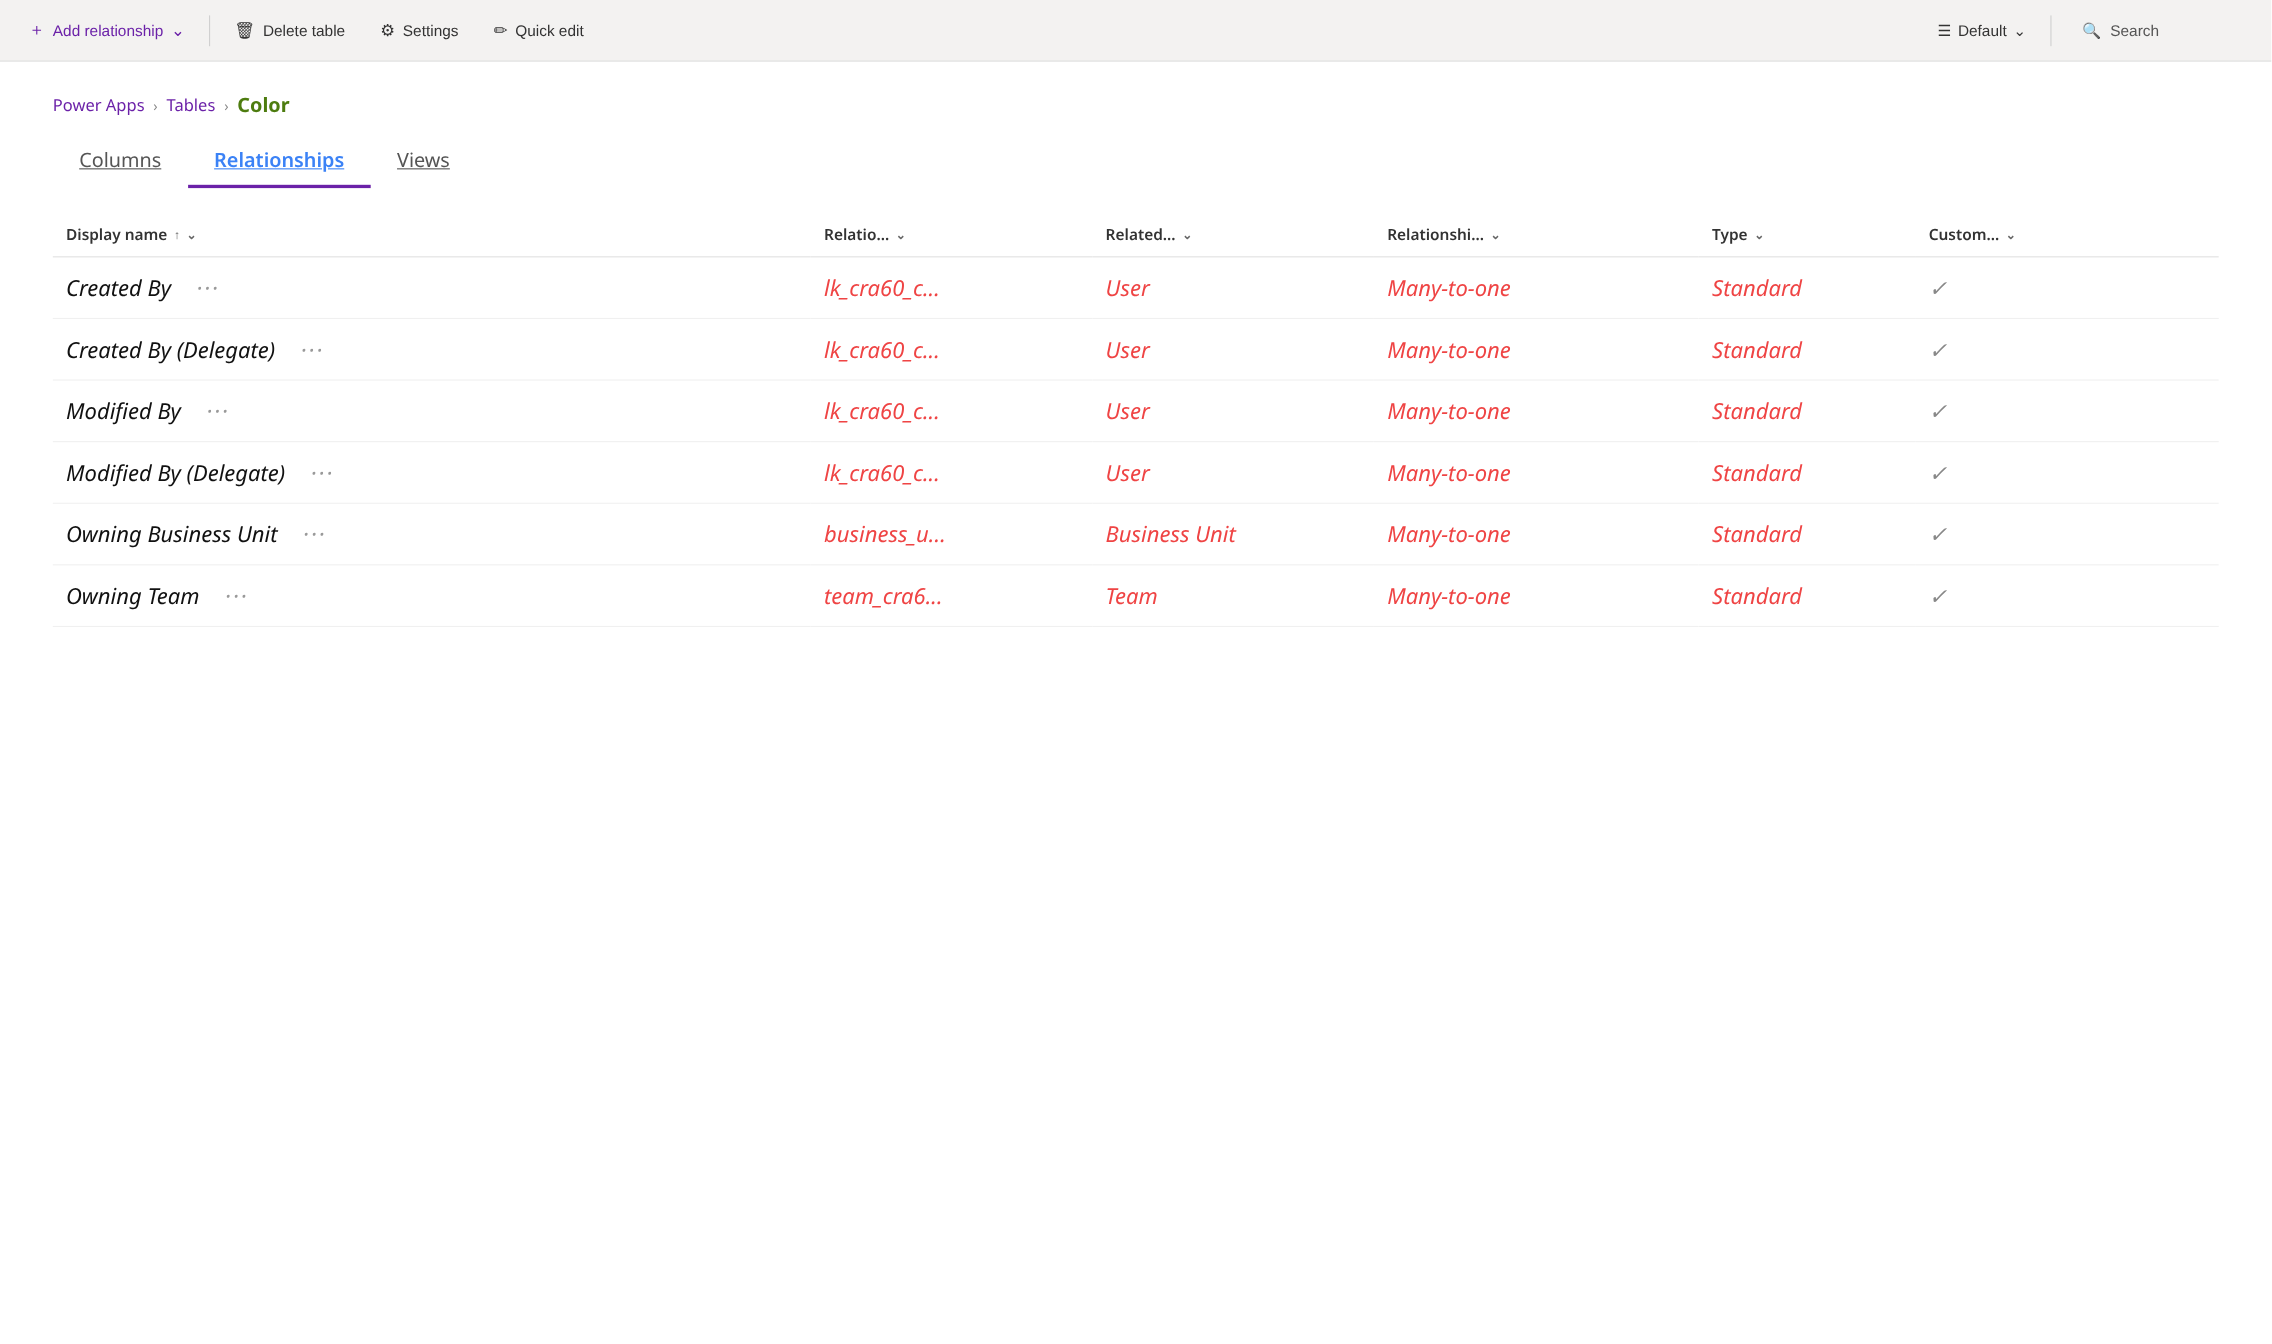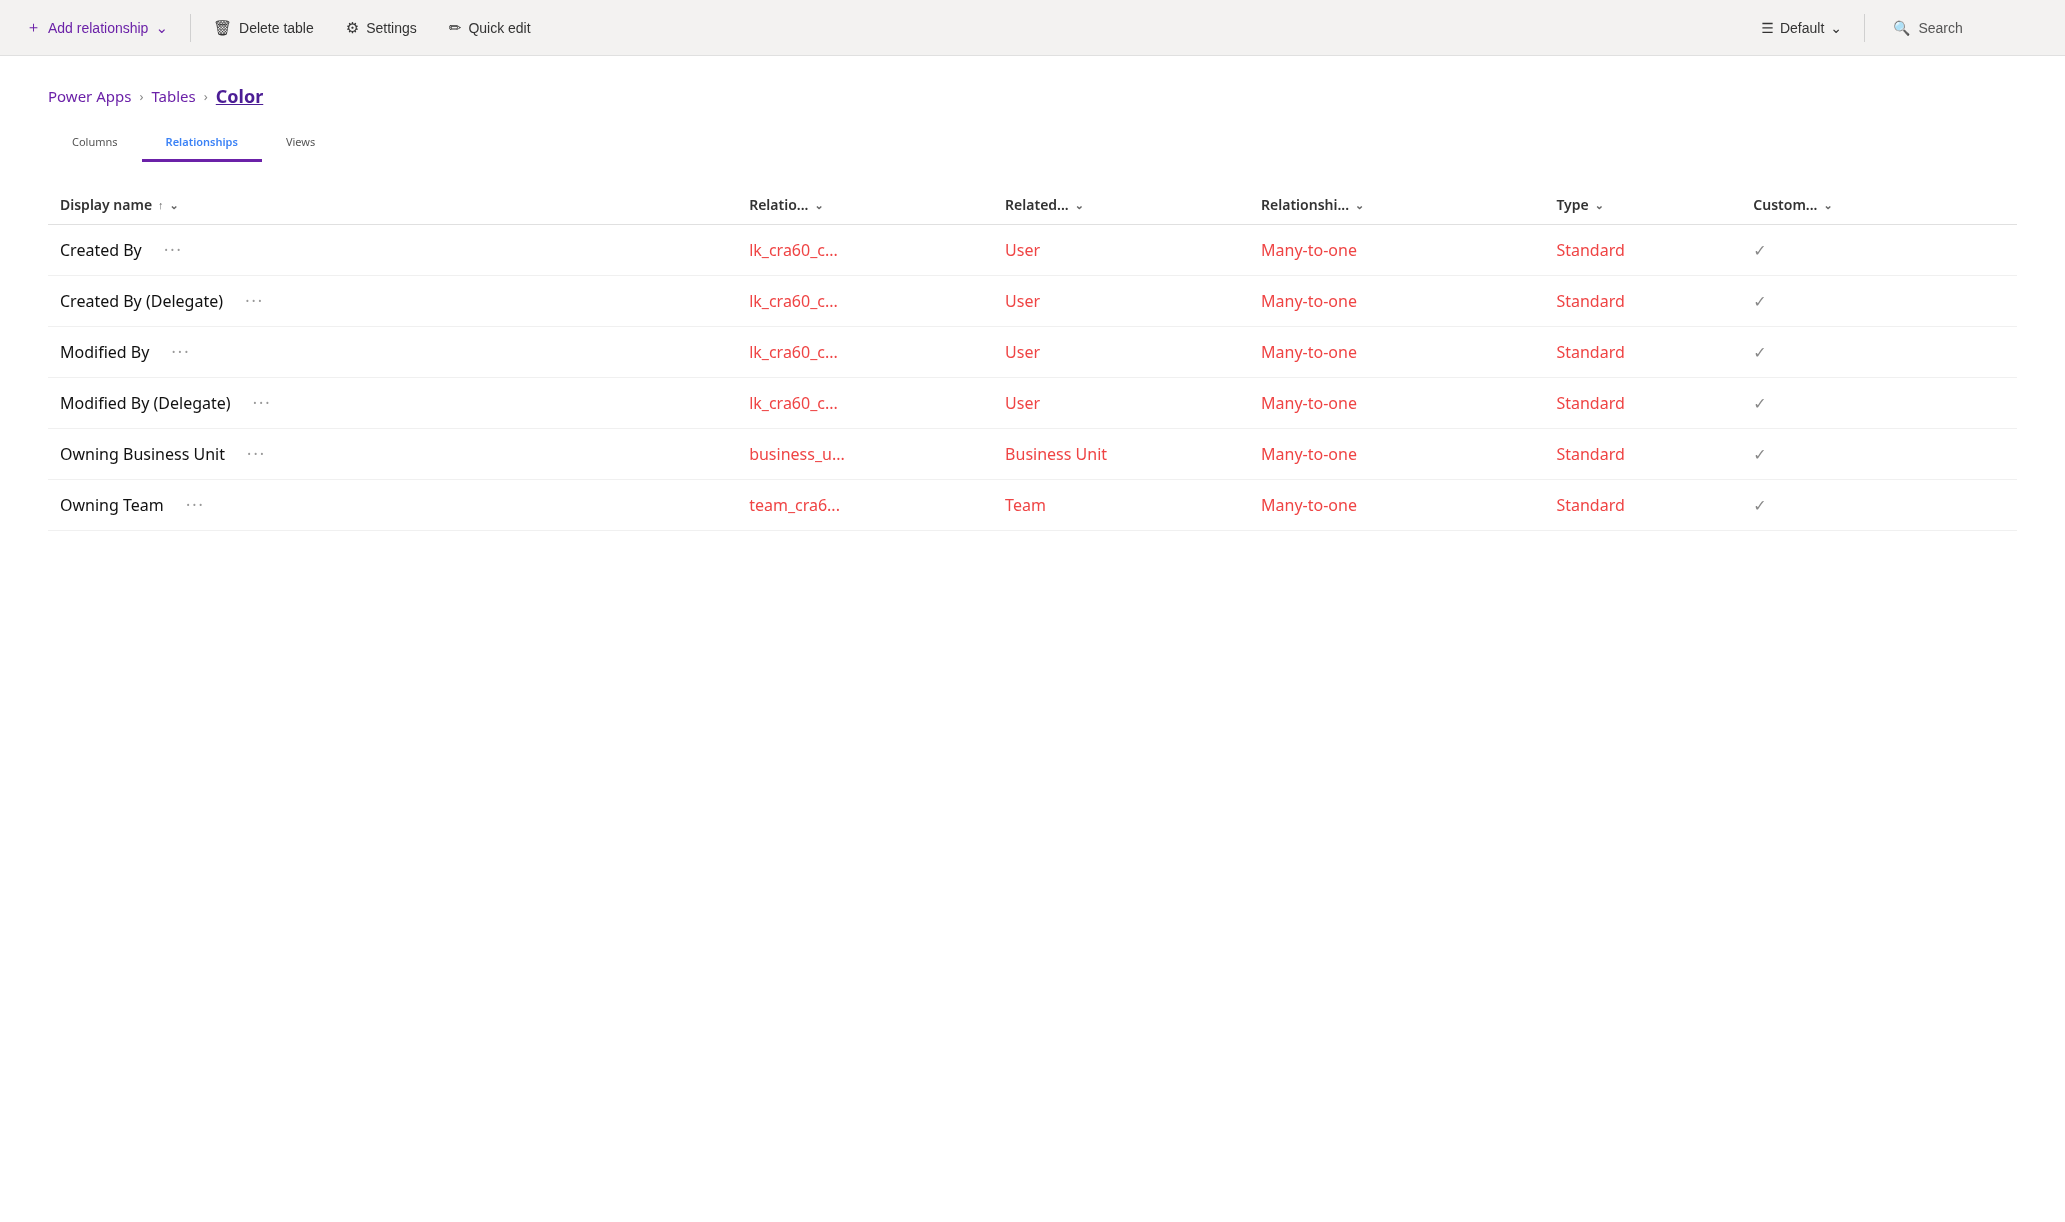--- a/index.html
+++ b/index.html
@@ -71,38 +71,39 @@
       gap: 8px;
       padding: 28px 48px 16px 48px;
       font-size: 15px;
     }
     .breadcrumb-link {
       color: #6b21a8;
       cursor: pointer;
       text-decoration: none;
     }
     .breadcrumb-sep { color: #888; font-size: 13px; }
-    .breadcrumb-current { font-weight: 700; font-size: 18px; color: #4c1d95; text-decoration: underline; }
+    .breadcrumb-current { font-weight: 700; font-size: 18px; color: #4d7c0f; }
 
     
     .tabs {
       display: flex;
       align-items: center;
       padding: 0 48px;
       border-bottom: none;
       gap: 0;
       margin-bottom: 24px;
     }
     .tab {
       padding: 10px 24px;
       cursor: pointer;
-      font-size: 11px;
+      font-size: 18px;
       color: #555;
       border-bottom: 3px solid transparent;
       margin-bottom: -1px;
+      text-decoration: underline;
     }
     .tab.active {
       color: #3b82f6;
       font-weight: 600;
       border-bottom: 3px solid #6b21a8;
     }
 
     
     .table-container {
       padding: 0 48px;
@@ -125,24 +126,25 @@
       user-select: none;
     }
     .data-table th .col-header {
       display: flex;
       align-items: center;
       gap: 6px;
     }
     .data-table th .sort-icon { color: #666; font-size: 11px; }
     .data-table td {
       padding: 14px 12px;
-      font-size: 16px;
+      font-size: 20px;
       color: #333;
       border-bottom: 1px solid #f0f0f0;
       white-space: nowrap;
+      font-style: italic;
     }
     .data-table td.display-name { font-weight: 400; color: #111; }
     .data-table td.muted { color: #ef4444; }
     .data-table td.check-cell { color: #888; }
 
     .col-display { width: 35%; }
     .col-relation { width: 13%; }
     .col-related { width: 13%; }
     .col-relationship { width: 15%; }
     .col-type { width: 10%; }

